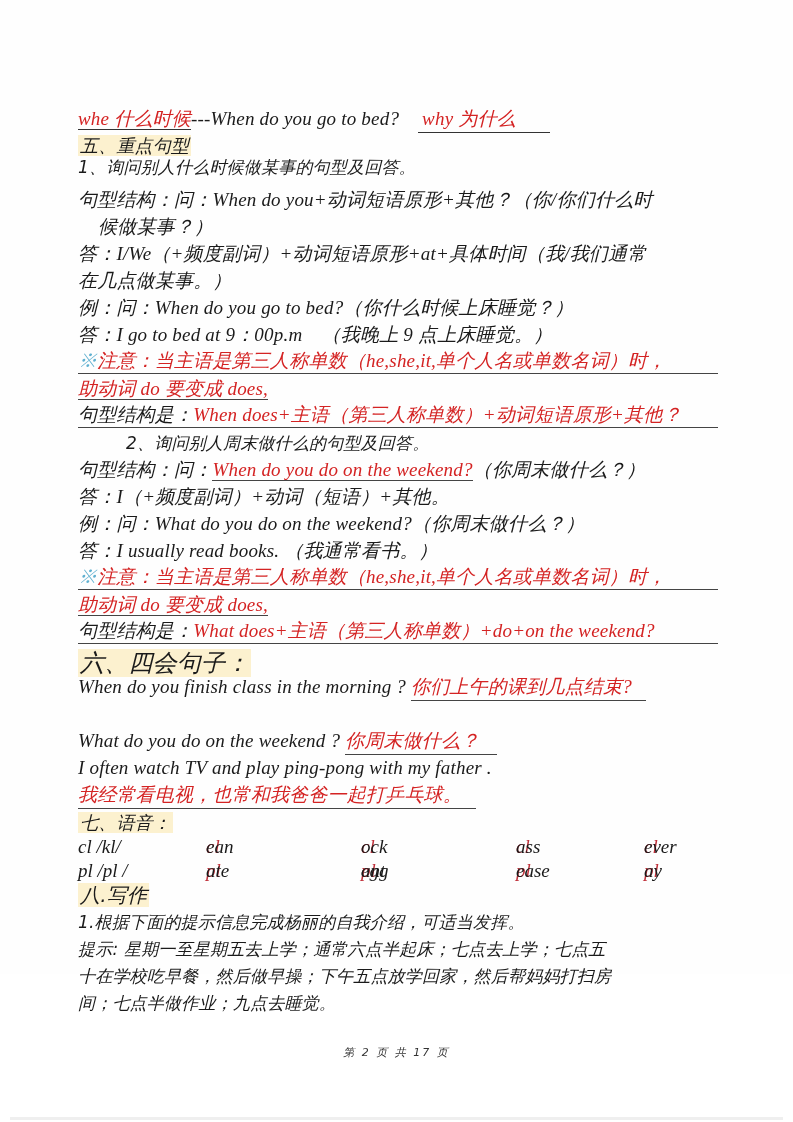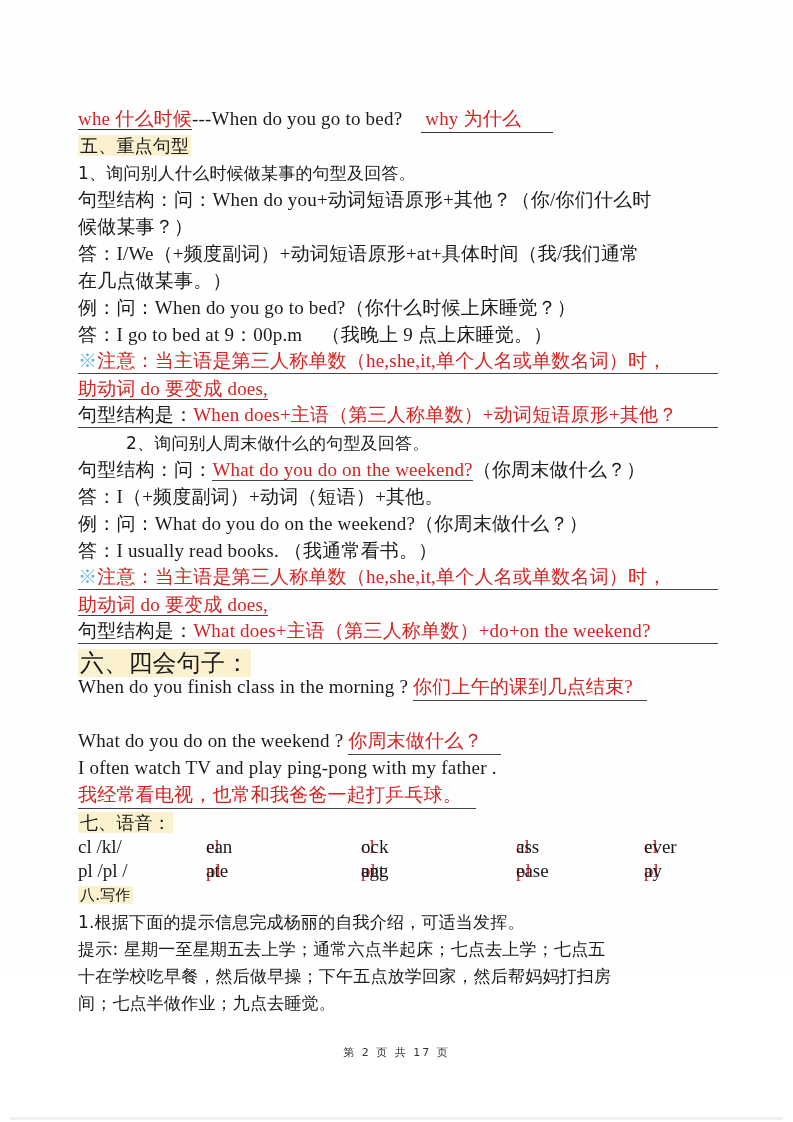--- a/index.html
+++ b/index.html
@@ -2,20 +2,21 @@
 <html><head>
 <meta charset="utf-8">
 <style>
   html, body { margin: 0; padding: 0; background: #ffffff; }
   body { width: 793px; height: 1122px; position: relative; overflow: hidden; }
   .page {
     position: absolute; left: 0; top: 0; width: 793px; height: 974px;
     background: #fefefe;
     font-family: "Liberation Serif", "DejaVu Serif", serif;
     color: #1a1a1a;
+    font-style: italic;
   }
   .line {
     position: absolute; left: 78px; font-size: 19px; line-height: 26px;
     white-space: nowrap; letter-spacing: 0.2px;
   }
   .cn { font-family: "DejaVu Sans", "Liberation Sans", sans-serif; font-size: 17px; }
   .red { color: #d42323; }
   .u { border-bottom: 1.5px solid #333; padding-bottom: 0px; }
   .ured { color: #d42323; border-bottom: 1.5px solid #444; }
   .hl { background: #fcf1cf; padding: 0 2px; }
@@ -36,39 +37,39 @@
 
 <div class="page">
 
   <div class="line" style="top:106px;">
     <span class="red u cn" style="font-family:'Liberation Serif',serif;font-size:19px;">whe 什么时候</span><span>---When do you go to bed?</span>
     <span style="display:inline-block;width:14px"></span><span class="red u" style="display:inline-block;width:128px;padding-left:4px;">why  为什么</span>
   </div>
 
   <div class="line cn" style="top:133px;font-size:18px;"><span class="hl">五、重点句型</span></div>
 
-  <div class="line cn" style="top:160px;">1、询问别人什么时候做某事的句型及回答。</div>
+  <div class="line cn" style="top:154px;">1、询问别人什么时候做某事的句型及回答。</div>
   <div class="line" style="top:187px;">句型结构：问：When do you+动词短语原形+其他？（你/你们什么时</div>
-  <div class="line" style="top:214px;">候做某事？）</div>
+  <div class="line" style="top:214px;margin-left:20px;">候做某事？）</div>
   <div class="line" style="top:241px;">答：I/We（+频度副词）+动词短语原形+at+具体时间（我/我们通常</div>
   <div class="line" style="top:295px;">例：问：When do you go to bed?（你什么时候上床睡觉？）</div>
   <div class="line" style="top:268px;">在几点做某事。）</div>
   <div class="line" style="top:322px;">答：I go to bed at 9：00p.m　（我晚上 9 点上床睡觉。）</div>
 
   <div class="line" style="top:349px;width:640px;border-bottom:1.5px solid #444;line-height:24px;">
     <span class="star">※</span><span class="red">注意：当主语是第三人称单数（he,she,it,单个人名或单数名词）时，</span>
   </div>
   <div class="line" style="top:376px;"><span class="ured">助动词 do 要变成 does,</span></div>
   <div class="line" style="top:403px;width:640px;border-bottom:1.5px solid #444;line-height:24px;">
     <span>句型结构是：</span><span class="red">When does+主语（第三人称单数）+动词短语原形+其他？</span>
   </div>
 
   <div class="line cn" style="top:430px;margin-left:48px;">2、询问别人周末做什么的句型及回答。</div>
   <div class="line" style="top:457px;">
-    <span>句型结构：问：</span><span class="ured">What do you do on the weekend?</span><span>（你周末做什么？）</span>
+    <span>句型结构：问：</span><span class="ured">When do you do on the weekend?</span><span>（你周末做什么？）</span>
   </div>
   <div class="line" style="top:484px;">答：I（+频度副词）+动词（短语）+其他。</div>
   <div class="line" style="top:511px;">例：问：What do you do on the weekend?（你周末做什么？）</div>
   <div class="line" style="top:538px;">答：I usually read books. （我通常看书。）</div>
 
   <div class="line" style="top:565px;width:640px;border-bottom:1.5px solid #444;line-height:24px;">
     <span class="star">※</span><span class="red">注意：当主语是第三人称单数（he,she,it,单个人名或单数名词）时，</span>
   </div>
   <div class="line" style="top:592px;"><span class="ured">助动词 do 要变成 does,</span></div>
   <div class="line" style="top:619px;width:640px;border-bottom:1.5px solid #444;line-height:24px;">
@@ -128,21 +129,21 @@
         <span class="hi">pl</span>
         <span>ease</span>
       </span>
     <span style="left:566px">
         <span></span>
         <span class="hi">pl</span>
         <span>ay</span>
       </span>
   </div>
 
-  <div class="line cn" style="top:882px;font-size:15px;"><span class="hl">八.写作</span></div>
+  <div class="line cn" style="top:882px;font-size:20px;"><span class="hl">八.写作</span></div>
 
   <div class="line cn" style="top:909px;">1.根据下面的提示信息完成杨丽的自我介绍，可适当发挥。</div>
   <div class="line cn" style="top:936px;">提示: 星期一至星期五去上学；通常六点半起床；七点去上学；七点五</div>
   <div class="line cn" style="top:963px;">十在学校吃早餐，然后做早操；下午五点放学回家，然后帮妈妈打扫房</div>
   <div class="line cn" style="top:990px;">间；七点半做作业；九点去睡觉。</div>
 
   <div class="footer">第 2 页 共 17 页</div>
   <div class="bottom-bar"></div>
 </div>
 

